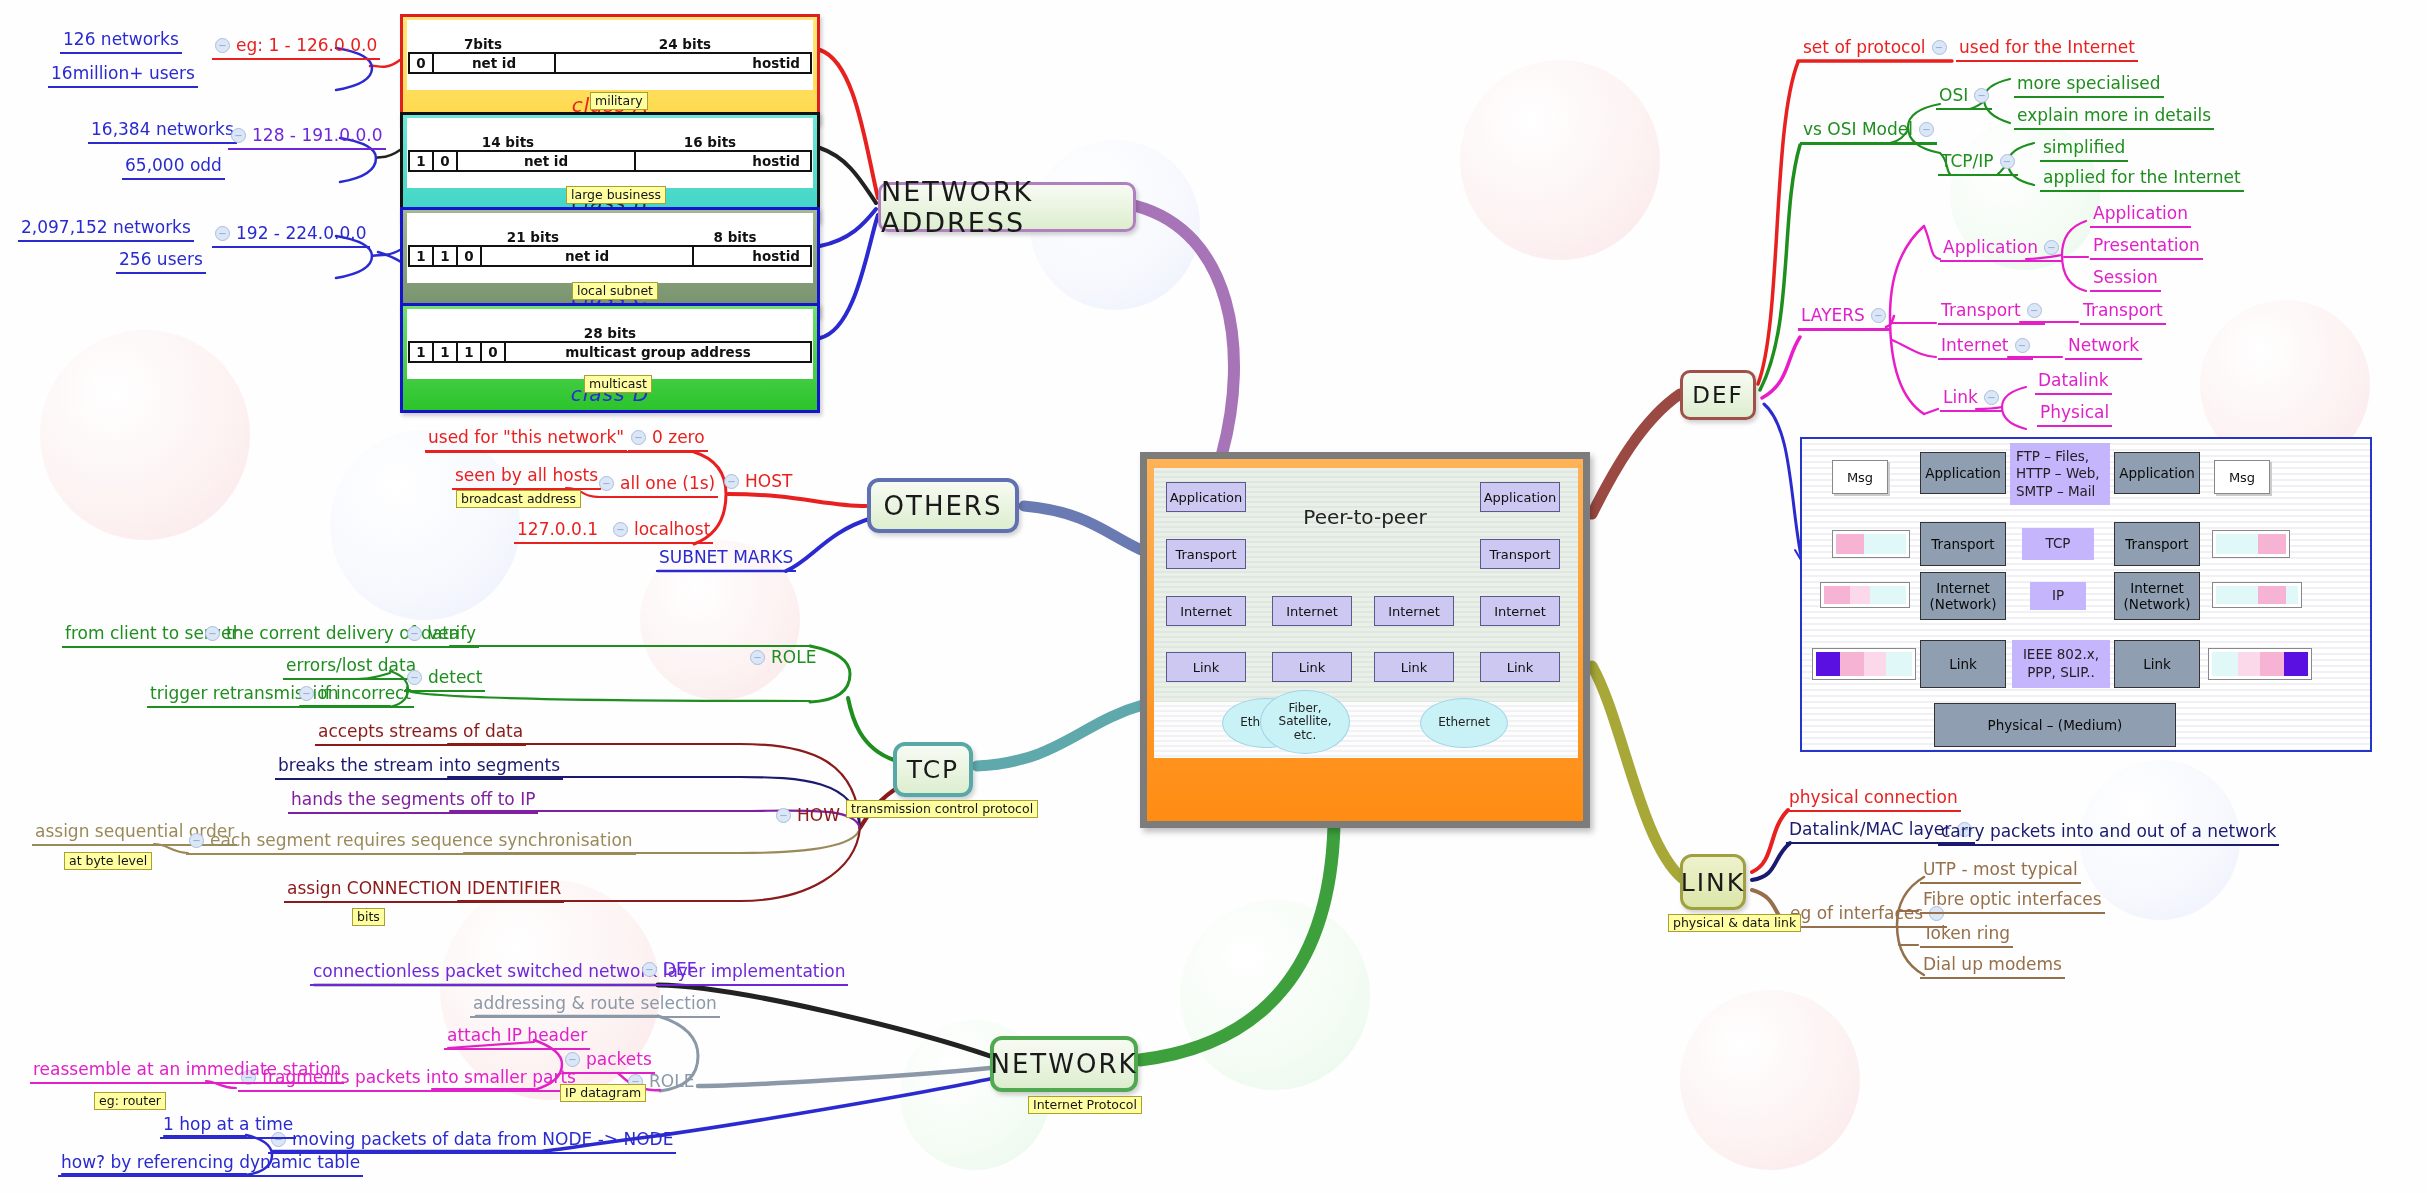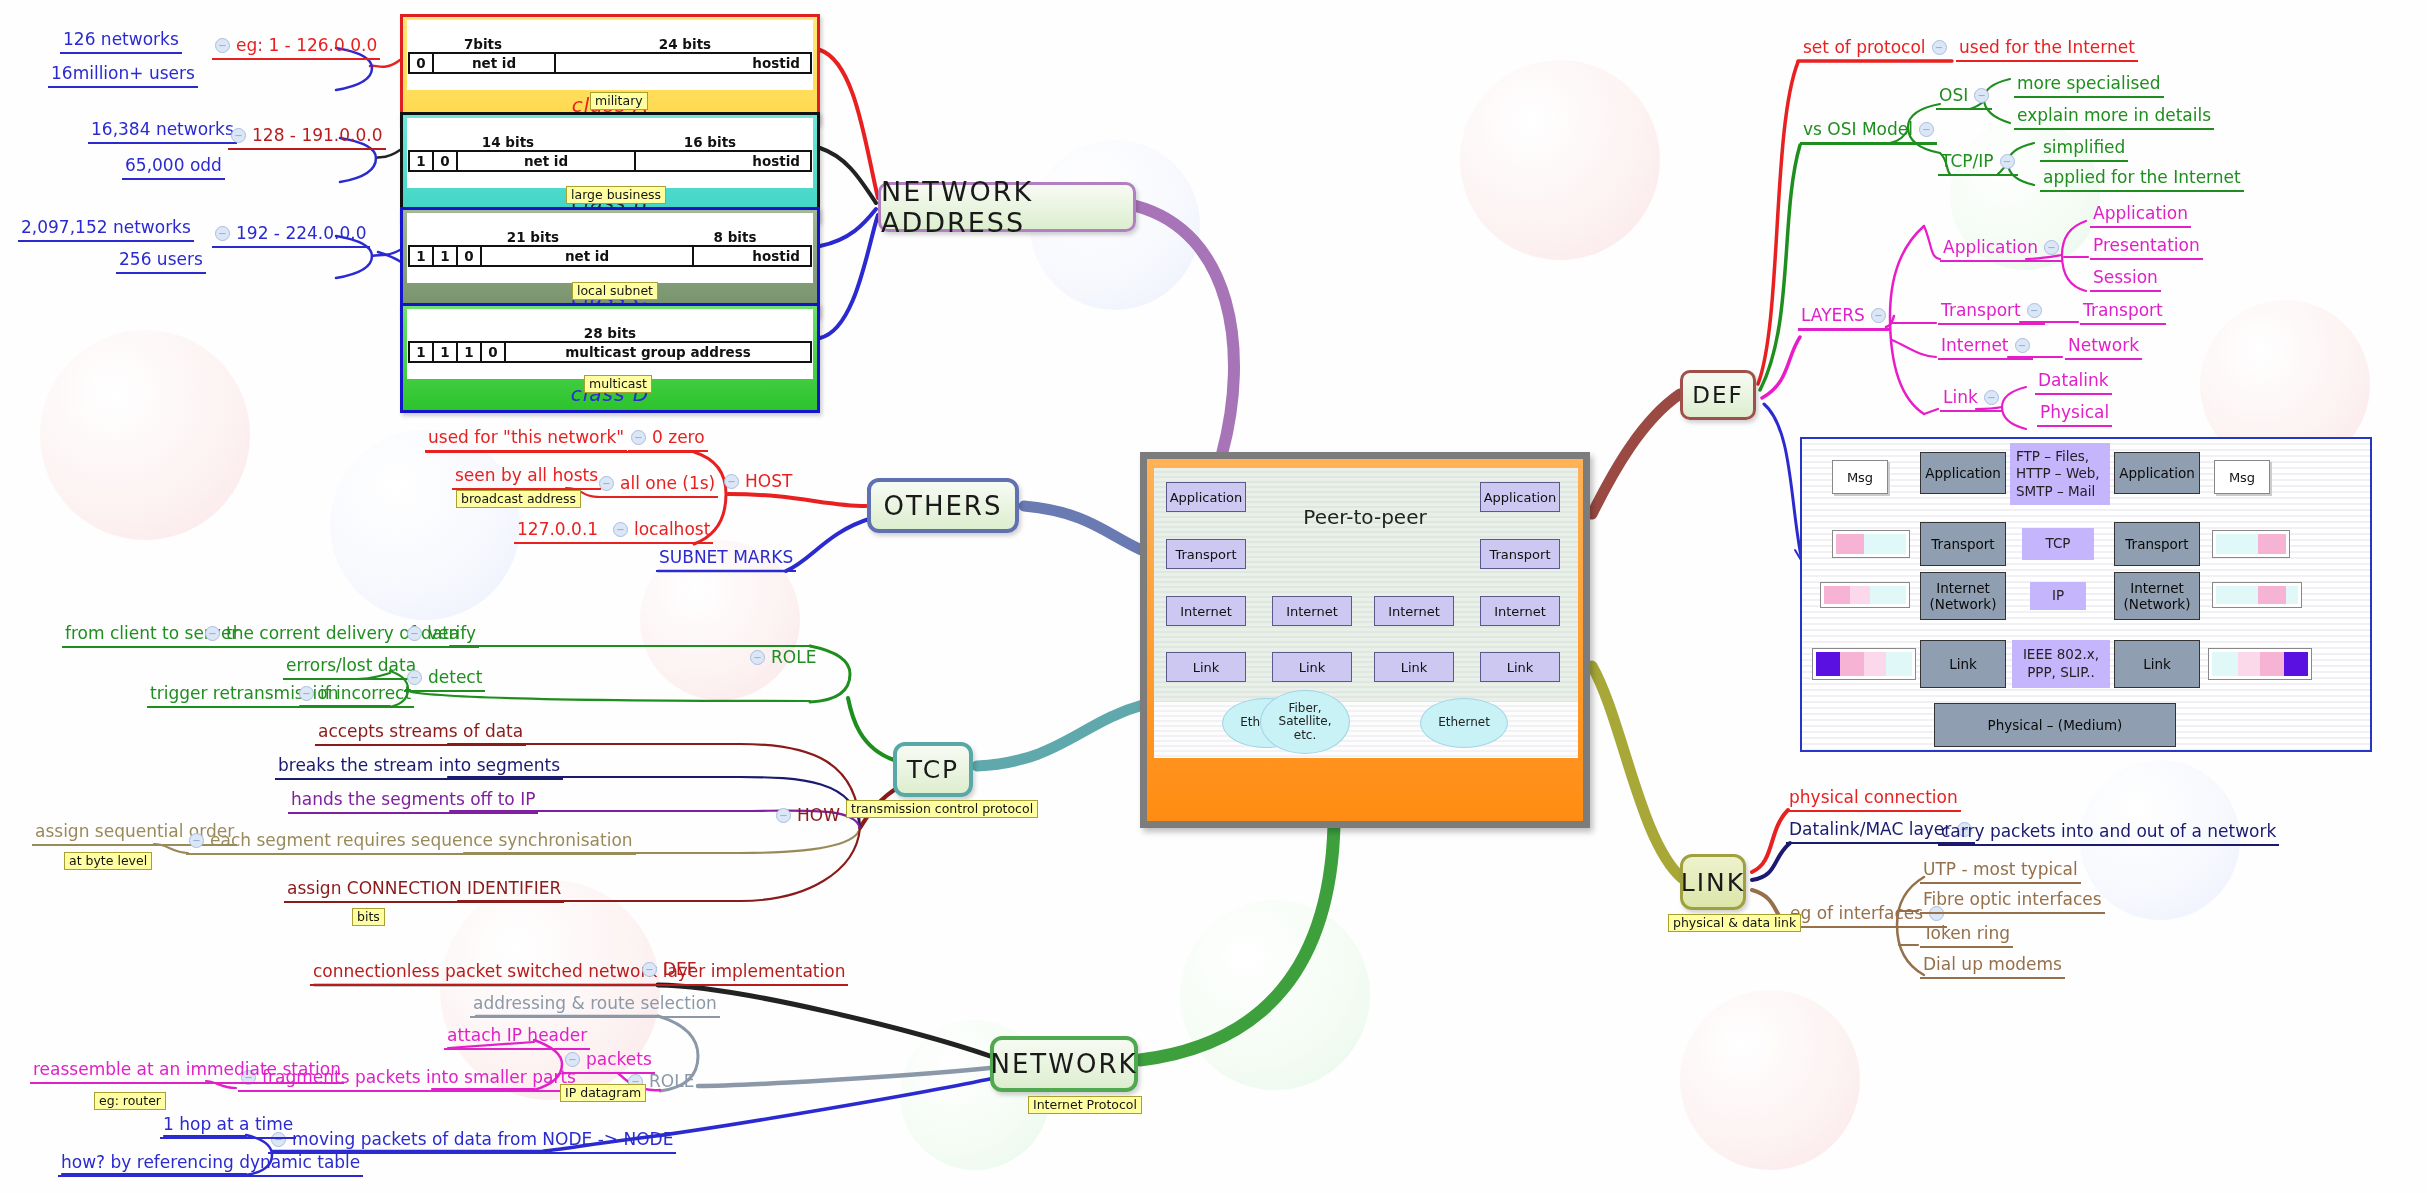--- a/index.html
+++ b/index.html
@@ -11,21 +11,21 @@
   .bub-b{background:radial-gradient(circle at 35% 30%, rgba(255,255,255,.9), rgba(190,205,250,.12) 60%, rgba(160,180,245,.2))}
   svg.edges{position:absolute;left:0;top:0;z-index:1}
   .lbl{position:absolute;white-space:nowrap;font-size:17px;z-index:3;line-height:1.15}
   .u{border-bottom:2px solid currentColor;padding:0 3px 2px 3px}
   .u3{border-bottom-width:3px}
   .minb::before,.mina::after{content:"\2212";display:inline-block;width:13px;height:13px;border-radius:50%;
     background:#dbe7f7;border:1px solid #a9bede;color:#8aa6cc;font-size:10px;line-height:13px;text-align:center;vertical-align:2px}
   .minb::before{margin-right:6px}.mina::after{margin-left:6px}
   .k-blue{color:#2a2ad0}.k-red{color:#e82020}.k-green{color:#1e8e1e}.k-navy{color:#1a1a70}
   .k-dred{color:#8b1a1a}.k-purple{color:#8020a0}.k-tan{color:#9a8a5a}.k-slate{color:#8a98a8}
-  .k-mag{color:#e020c8}.k-brown{color:#96704a}.k-black{color:#b91c1c}
+  .k-mag{color:#e020c8}.k-brown{color:#96704a}.k-black{color:#6d28d9}
   .tag{position:absolute;z-index:4;font-size:12.5px;background:#ffffa2;border:1px solid #a8a030;padding:0 4px 1px;color:#151515;white-space:nowrap}
   .topic{position:absolute;z-index:3;display:flex;align-items:center;justify-content:center;border-radius:10px;
     background:linear-gradient(#f7fbf3,#ddeecf);color:#1a1a1a;letter-spacing:2px;box-sizing:border-box;box-shadow:2px 3px 4px rgba(0,0,0,.18)}
   .clsbox{position:absolute;z-index:3;width:420px;border:3px solid;box-sizing:border-box;padding:3px 4px 0;box-shadow:2px 3px 4px rgba(0,0,0,.2)}
   .inner{background:#fff;padding:16px 1px}
   .bits{display:flex;font-size:13.5px;font-weight:bold;color:#111}
   .bits span{text-align:center}
   .cells{display:flex;border:2px solid #111;background:#fff;color:#111}
   .cell{border-right:2px solid #111;font-size:13.5px;font-weight:bold;text-align:center;padding:1px 3px;box-sizing:border-box}
   .cell:last-child{border-right:none}

